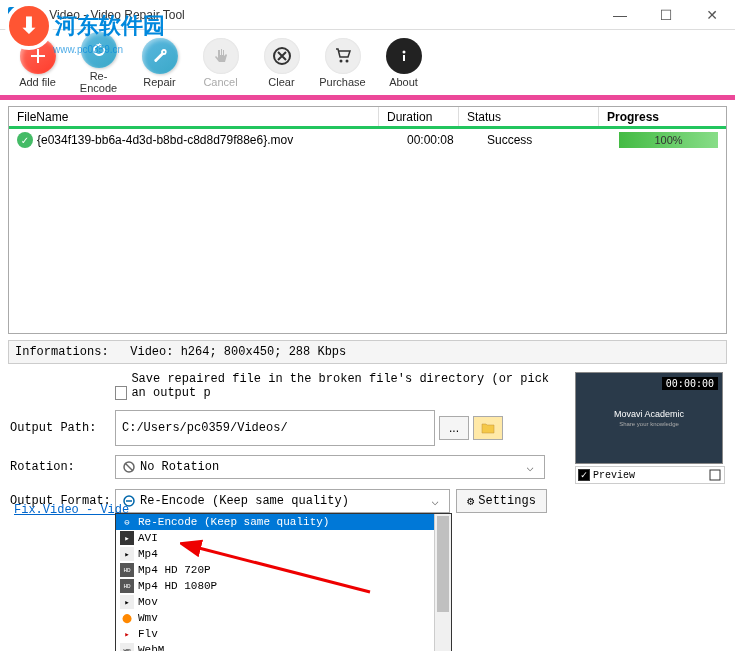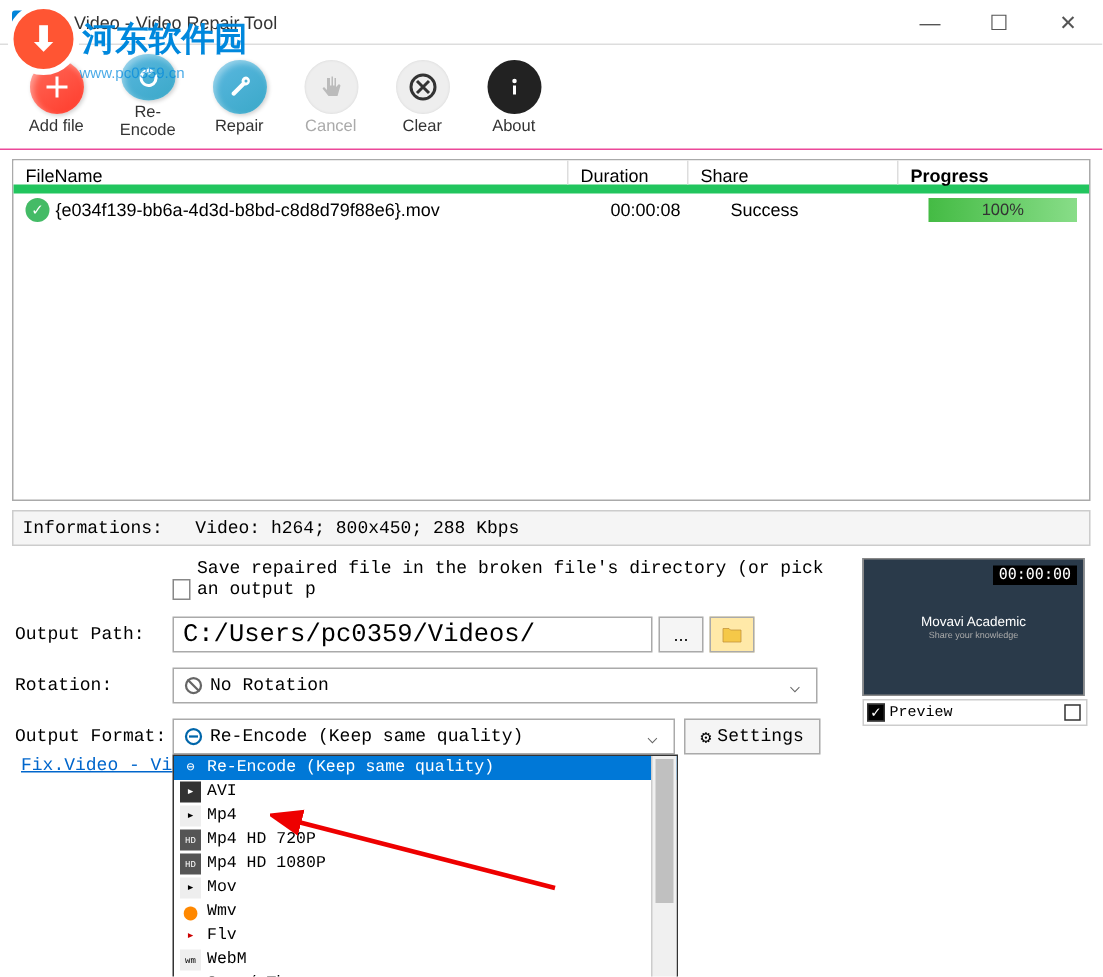--- a/index.html
+++ b/index.html
@@ -10,32 +10,32 @@
     .titlebar-title { font-size: 12px; color: #333; }
     .titlebar-controls { position: absolute; right: 0; top: 0; display: flex; }
     .titlebar-btn { width: 46px; height: 30px; display: flex; align-items: center; justify-content: center; color: #555; font-size: 14px; cursor: pointer; }
     
     .watermark { position: absolute; top: 2px; left: 5px; z-index: 5; pointer-events: none; }
     .watermark-logo { display: flex; align-items: center; }
     .watermark-circle { width: 48px; height: 48px; background: #ff5533; border-radius: 50%; display: flex; align-items: center; justify-content: center; color: #fff; font-size: 22px; font-weight: bold; border: 4px solid #fff; }
     .watermark-text { color: #0088dd; font-size: 22px; font-weight: bold; margin-left: 2px; }
     .watermark-url { color: #0088dd; font-size: 10px; margin-left: 48px; margin-top: -6px; opacity: 0.7; }
     
-    .toolbar { height: 70px; display: flex; gap: 6px; padding: 4px 10px; border-bottom: 1px solid #ec4899; background: #fff; }
+    .toolbar { height: 70px; display: flex; gap: 6px; padding: 4px 10px; border-bottom: 5px solid #ec4899; background: #fff; align-items: center; }
     .toolbar-btn { display: flex; flex-direction: column; align-items: center; justify-content: center; width: 55px; cursor: pointer; padding: 2px; }
     .toolbar-btn.disabled { color: #aaa; }
     .toolbar-icon { width: 36px; height: 36px; border-radius: 50%; display: flex; align-items: center; justify-content: center; margin-bottom: 2px; }
     .ti-red { background: linear-gradient(145deg, #ff6b5b, #ff3b2b); box-shadow: inset 2px 2px 4px rgba(255,255,255,0.4), 1px 1px 3px rgba(0,0,0,0.2); }
     .ti-blue { background: linear-gradient(145deg, #5bb8e0, #3aa8c8); box-shadow: inset 2px 2px 4px rgba(255,255,255,0.4), 1px 1px 3px rgba(0,0,0,0.2); }
     .ti-gray { background: #eee; box-shadow: inset 0 0 2px rgba(0,0,0,0.1); }
     .toolbar-label { font-size: 11px; color: #333; text-align: center; }
     .toolbar-btn.disabled .toolbar-label { color: #aaa; }
     
     .file-table { border: 1px solid #aaa; margin: 6px 8px; height: 228px; background: #fff; display: flex; flex-direction: column; }
-    .table-header { display: flex; height: 22px; border-bottom: 6px solid #22c55e; background: #fff; }
+    .table-header { display: flex; height: 22px; border-bottom: 3px solid #22c55e; background: #fff; }
     .th { padding: 3px 8px; font-size: 12px; border-right: 1px solid #ddd; }
     .th-name { width: 370px; }
     .th-dur { width: 80px; }
     .th-stat { width: 140px; }
     .th-prog { flex: 1; border-right: none; font-weight: bold; }
     .table-body { flex: 1; overflow: auto; }
     .table-row { display: flex; align-items: center; height: 22px; padding: 0 4px; }
     .row-icon { width: 16px; height: 16px; background: #44bb66; border-radius: 50%; display: flex; align-items: center; justify-content: center; color: #fff; font-size: 10px; margin-left: 4px; }
     .td-name { width: 366px; padding-left: 4px; overflow: hidden; }
     .td-dur { width: 80px; padding-left: 8px; }
@@ -48,21 +48,21 @@
     
     .options-area { padding: 8px 10px; display: flex; }
     .options-left { flex: 1; }
     .preview-panel { width: 150px; margin-left: 8px; }
     
     .option-row { display: flex; align-items: center; margin-bottom: 8px; min-height: 26px; }
     .option-label { width: 105px; font-family: "Courier New", monospace; font-size: 12px; }
     .checkbox-row { display: flex; align-items: flex-end; margin-bottom: 10px; padding-left: 105px; }
     .checkbox { width: 14px; height: 14px; border: 1px solid #888; margin-right: 4px; }
     .checkbox-label { font-family: "Courier New", monospace; font-size: 12px; }
-    .path-input { flex: 1; max-width: 320px; height: 24px; border: 1px solid #aaa; padding: 2px 6px; font-family: "Courier New", monospace; font-size: 17px; background: #fff; }
+    .path-input { flex: 1; max-width: 320px; height: 36px; border: 1px solid #aaa; padding: 2px 6px; font-family: "Courier New", monospace; font-size: 12px; background: #fff; }
     .path-btn { width: 30px; height: 24px; border: 1px solid #aaa; margin-left: 4px; background: #f5f5f5; display: flex; align-items: center; justify-content: center; cursor: pointer; }
     
     .dropdown { flex: 1; max-width: 335px; height: 24px; border: 1px solid #aaa; background: #fff; display: flex; align-items: center; padding: 0 6px; position: relative; font-family: "Courier New", monospace; font-size: 12px; }
     .dropdown-icon { width: 14px; height: 14px; margin-right: 4px; }
     .dropdown-arrow { position: absolute; right: 4px; color: #666; width: 20px; height: 22px; display: flex; align-items: center; justify-content: center; }
     
     .settings-btn { height: 24px; border: 1px solid #aaa; background: #f5f5f5; padding: 0 10px; display: flex; align-items: center; font-family: "Courier New", monospace; font-size: 12px; cursor: pointer; margin-left: 6px; }
     
     .dropdown-list { position: absolute; top: 23px; left: -1px; width: 337px; border: 1px solid #333; background: #fff; z-index: 10; }
     .dd-item { height: 16px; display: flex; align-items: center; padding: 0 4px; font-family: "Courier New", monospace; font-size: 11px; cursor: pointer; }
@@ -141,35 +141,45 @@
   <div class="toolbar-btn">
     <div class="toolbar-icon ti-gray">
       <svg width="22" height="22" viewBox="0 0 22 22">
           <circle cx="11" cy="11" r="8" fill="none" stroke="#333" stroke-width="2"></circle>
           <path d="M7 7l8 8M15 7l-8 8" stroke="#333" stroke-width="2"></path>
         </svg>
     </div>
     <div class="toolbar-label">Clear</div>
   </div>
   <div class="toolbar-btn">
+    <div class="toolbar-icon ti-gray">
+      <svg width="22" height="22" viewBox="0 0 22 22">
+          <path d="M4 4h2l2 8h8l2-6H7" fill="none" stroke="#333" stroke-width="1.5"></path>
+          <circle cx="9" cy="16" r="1.5" fill="#333"></circle>
+          <circle cx="15" cy="16" r="1.5" fill="#333"></circle>
+        </svg>
+    </div>
+    <div class="toolbar-label">Purchase</div>
+  </div>
+  <div class="toolbar-btn">
     <div class="toolbar-icon" style="background:#222">
       <svg width="18" height="18" viewBox="0 0 18 18">
           <circle cx="9" cy="5" r="1.5" fill="#fff"></circle>
           <rect x="8" y="8" width="2" height="6" fill="#fff"></rect>
         </svg>
     </div>
     <div class="toolbar-label">About</div>
   </div>
 </div>
 
 <div class="file-table">
   <div class="table-header">
     <div class="th th-name">FileName</div>
     <div class="th th-dur">Duration</div>
-    <div class="th th-stat">Share</div>
+    <div class="th th-stat">Status</div>
     <div class="th th-prog">Progress</div>
   </div>
   <div class="table-body">
     <div class="table-row">
       <div class="row-icon">✓</div>
       <div class="td-name">{e034f139-bb6a-4d3d-b8bd-c8d8d79f88e6}.mov</div>
       <div class="td-dur">00:00:08</div>
       <div class="td-stat">Success</div>
       <div class="td-prog">
         <div class="progress-bar">

